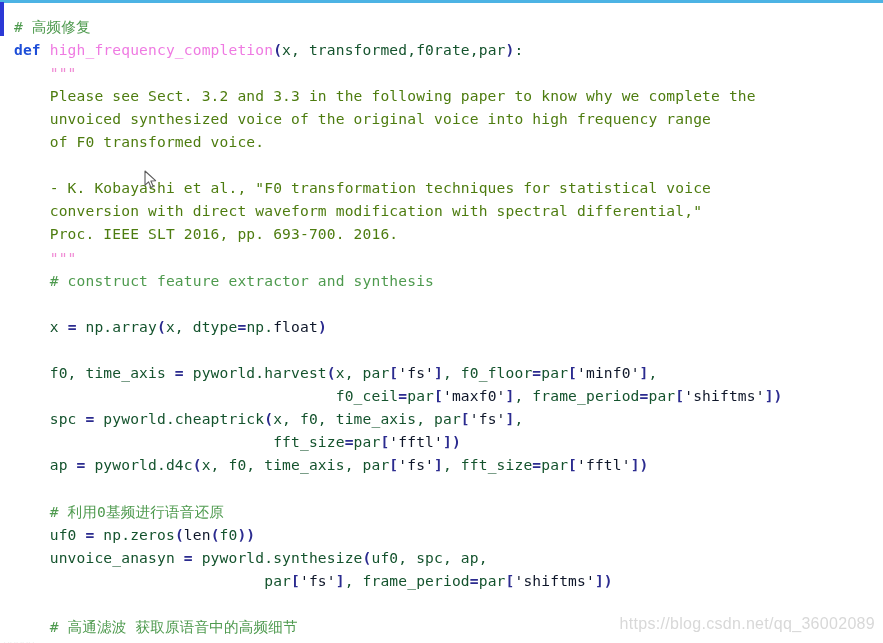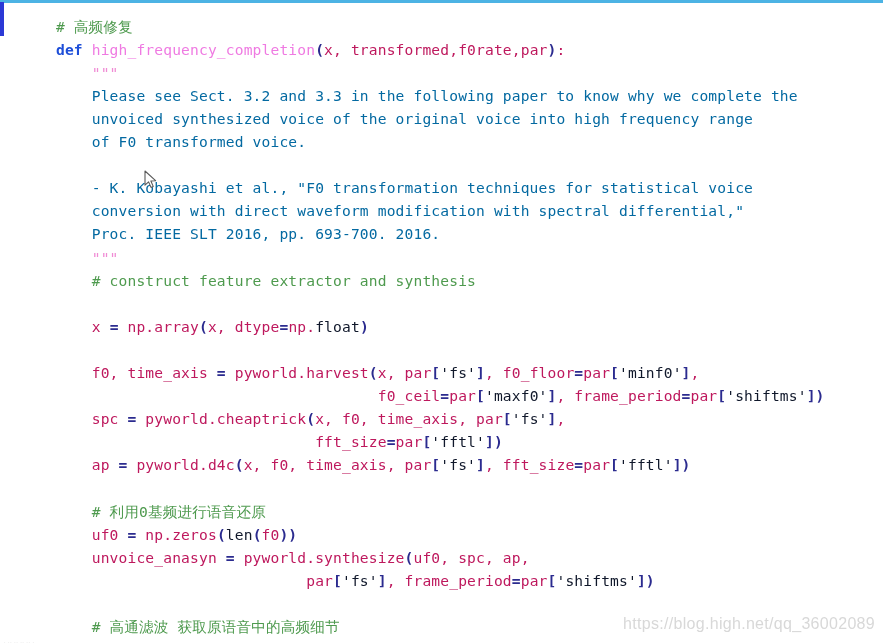--- a/index.html
+++ b/index.html
@@ -46,31 +46,30 @@
     padding: 0;
     white-space: pre;
     font-size: 14.6px;
     line-height: 23.1px;
     letter-spacing: 0.15px;
     color: #555555;
   }
   .ln {
     display: block;
     height: 23.1px;
-    padding-left: 8px;
-    margin-left: 48px;
+    padding-left: 14px;
   }
 
   
   .kw        { color: #1d4ed8; font-weight: bold; }          
   .fname     { color: #ef7ae2; text-align: right; }                              
   .cmt       { color: #4e9a4e; }                              
-  .doc       { color: #0369a1; }                              
+  .doc       { color: #4d7c0f; }                              
   .docq      { color: #f08bd4; }                              
-  .plain     { color: #be185d; }                              
+  .plain     { color: #14532d; }                              
   .op        { color: #2b2b8f; font-weight: bold; }           
   .builtin   { color: #0f172a; font-weight: normal; }           
   .num       { color: #e9686b; }                              
   .str       { color: #0f172a; }                              
 
   
   #cursor {
     position: absolute;
     left: 144px;
     top: 170px;
@@ -107,14 +106,14 @@
 
 <div id="top-rule"></div>
 <div id="left-bar"></div>
 
 <pre id="code"><span class="ln"><span class="cmt"># 高频修复</span></span><span class="ln"><span class="kw">def</span><span class="plain"> </span><span class="fname">high_frequency_completion</span><span class="op">(</span><span class="plain">x, transformed,f0rate,par</span><span class="op">)</span><span class="plain">:</span></span><span class="ln">    <span class="docq">"""</span></span><span class="ln">    <span class="doc">Please see Sect. 3.2 and 3.3 in the following paper to know why we complete the</span></span><span class="ln">    <span class="doc">unvoiced synthesized voice of the original voice into high frequency range</span></span><span class="ln">    <span class="doc">of F0 transformed voice.</span></span><span class="ln"> </span><span class="ln">    <span class="doc">- K. Kobayashi et al., "F0 transformation techniques for statistical voice</span></span><span class="ln">    <span class="doc">conversion with direct waveform modification with spectral differential,"</span></span><span class="ln">    <span class="doc">Proc. IEEE SLT 2016, pp. 693-700. 2016.</span></span><span class="ln">    <span class="docq">"""</span></span><span class="ln">    <span class="cmt"># construct feature extractor and synthesis</span></span><span class="ln"> </span><span class="ln">    <span class="plain">x </span><span class="op">=</span><span class="plain"> np.array</span><span class="op">(</span><span class="plain">x, dtype</span><span class="op">=</span><span class="plain">np.</span><span class="builtin">float</span><span class="op">)</span></span><span class="ln"> </span><span class="ln">    <span class="plain">f0, time_axis </span><span class="op">=</span><span class="plain"> pyworld.harvest</span><span class="op">(</span><span class="plain">x, par</span><span class="op">[</span><span class="str">'fs'</span><span class="op">]</span><span class="plain">, f0_floor</span><span class="op">=</span><span class="plain">par</span><span class="op">[</span><span class="str">'minf0'</span><span class="op">]</span><span class="plain">,</span></span><span class="ln">                                    <span class="plain">f0_ceil</span><span class="op">=</span><span class="plain">par</span><span class="op">[</span><span class="str">'maxf0'</span><span class="op">]</span><span class="plain">, frame_period</span><span class="op">=</span><span class="plain">par</span><span class="op">[</span><span class="str">'shiftms'</span><span class="op">])</span></span><span class="ln">    <span class="plain">spc </span><span class="op">=</span><span class="plain"> pyworld.cheaptrick</span><span class="op">(</span><span class="plain">x, f0, time_axis, par</span><span class="op">[</span><span class="str">'fs'</span><span class="op">]</span><span class="plain">,</span></span><span class="ln">                             <span class="plain">fft_size</span><span class="op">=</span><span class="plain">par</span><span class="op">[</span><span class="str">'fftl'</span><span class="op">])</span></span><span class="ln">    <span class="plain">ap </span><span class="op">=</span><span class="plain"> pyworld.d4c</span><span class="op">(</span><span class="plain">x, f0, time_axis, par</span><span class="op">[</span><span class="str">'fs'</span><span class="op">]</span><span class="plain">, fft_size</span><span class="op">=</span><span class="plain">par</span><span class="op">[</span><span class="str">'fftl'</span><span class="op">])</span></span><span class="ln"> </span><span class="ln">    <span class="cmt"># 利用0基频进行语音还原</span></span><span class="ln">    <span class="plain">uf0 </span><span class="op">=</span><span class="plain"> np.zeros</span><span class="op">(</span><span class="builtin">len</span><span class="op">(</span><span class="plain">f0</span><span class="op">))</span></span><span class="ln">    <span class="plain">unvoice_anasyn </span><span class="op">=</span><span class="plain"> pyworld.synthesize</span><span class="op">(</span><span class="plain">uf0, spc, ap,</span></span><span class="ln">                            <span class="plain">par</span><span class="op">[</span><span class="str">'fs'</span><span class="op">]</span><span class="plain">, frame_period</span><span class="op">=</span><span class="plain">par</span><span class="op">[</span><span class="str">'shiftms'</span><span class="op">])</span></span><span class="ln"> </span><span class="ln">    <span class="cmt"># 高通滤波 获取原语音中的高频细节</span></span><span class="ln">    <span class="plain">fil </span><span class="op">=</span><span class="plain"> firwin</span><span class="op">(</span><span class="num">255</span><span class="plain">, f0rate, pass_zero</span><span class="op">=</span><span class="builtin">False</span><span class="op">)</span></span></pre>
 
 <svg id="cursor" viewBox="0 0 14 20">
   <path d="M1 1 L1 15.2 L4.6 11.9 L7.0 17.4 L9.2 16.4 L6.9 11.0 L11.6 10.7 Z" fill="#ffffff" stroke="#5a5a5a" stroke-width="1.1" stroke-linejoin="round"></path>
 </svg>
 
-<div id="watermark">https://blog.high.net/qq_36002089</div>
+<div id="watermark">https://blog.csdn.net/qq_36002089</div>
 <div id="clipped-row">⎵⎵⎵⎵⎵</div>
 
 </body></html>

